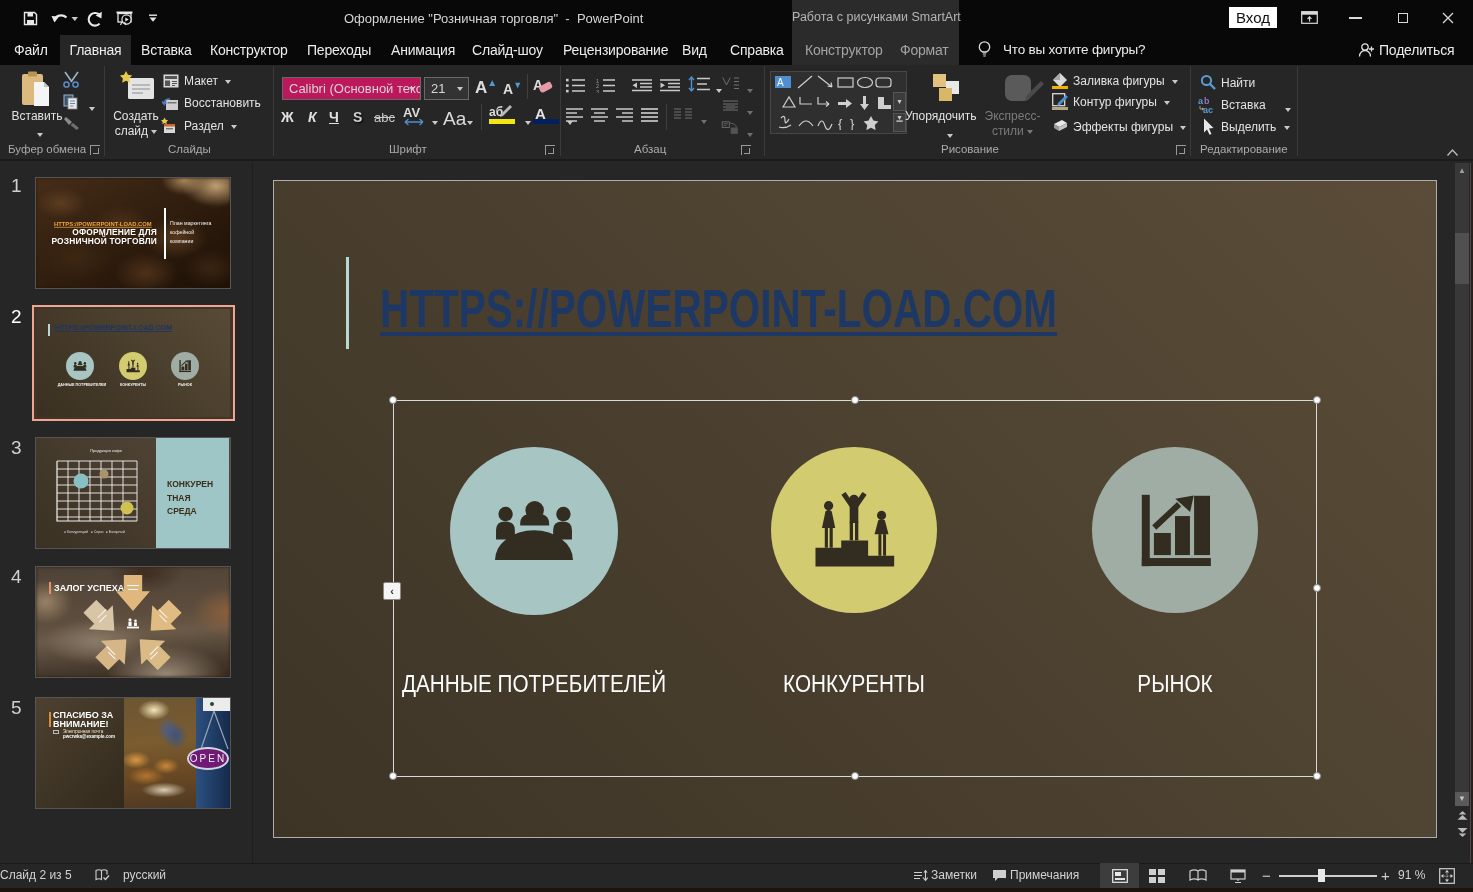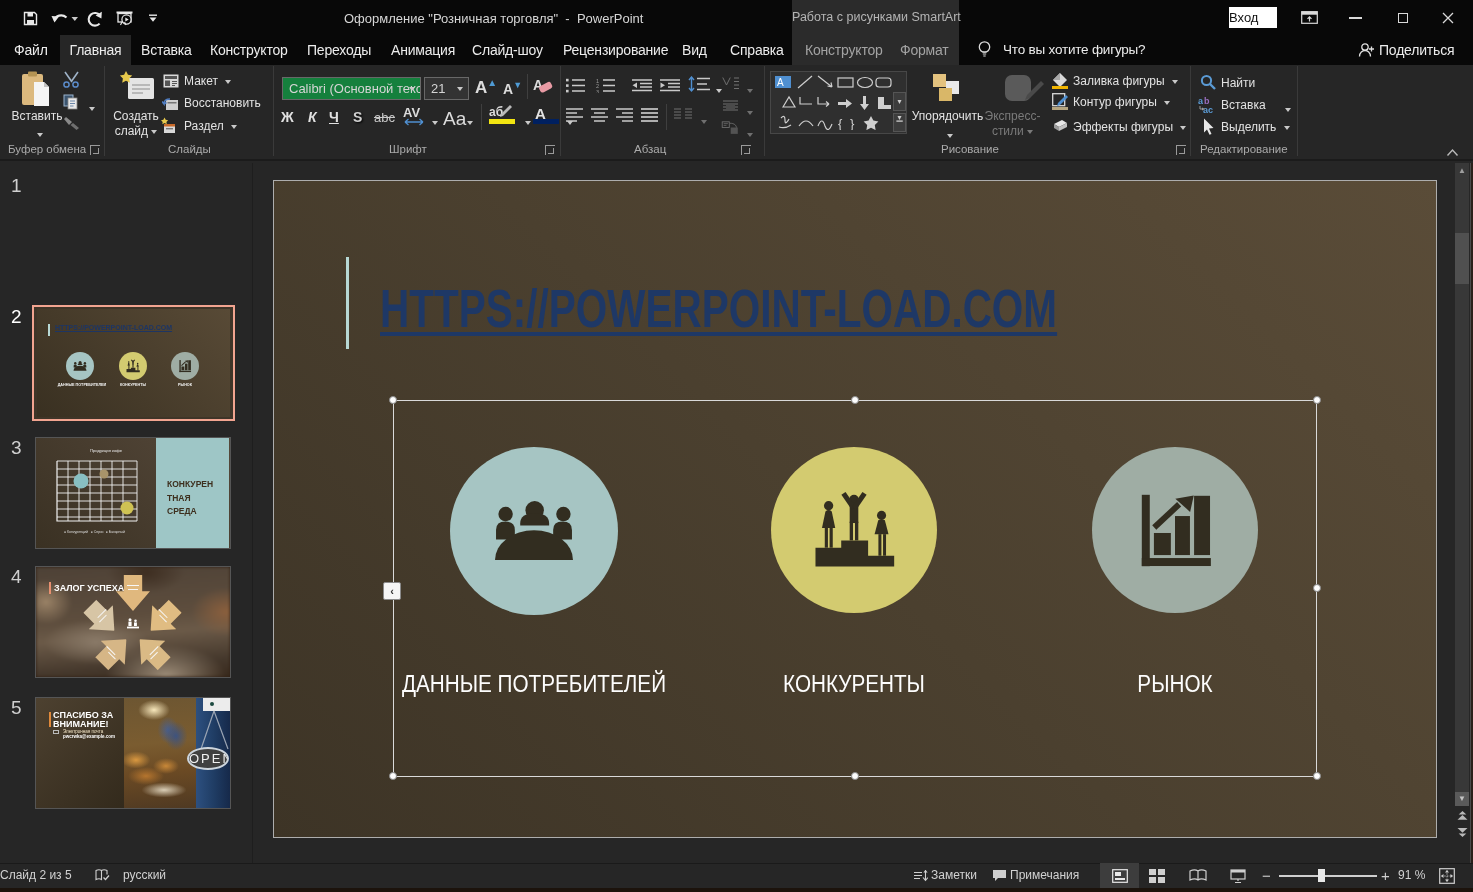--- a/index.html
+++ b/index.html
@@ -6,21 +6,21 @@
 .abs{position:absolute}
 #win{position:relative;width:1473px;height:892px;background:#262626}
 
 #titlebar{position:absolute;left:0;top:0;width:1473px;height:35px;background:#080808}
 #tabrow{position:absolute;z-index:0;left:0;top:35px;width:1473px;height:30px;background:#080808}
 #ribbon{position:absolute;left:0;top:65px;width:1473px;height:96px;background:#262626;border-bottom:2px solid #1b1b1b}
 .ttl{position:absolute;color:#d6d6d6;font-size:14px;white-space:nowrap}
 .ctx{position:absolute;background:#2b2b2b}
 .tab{position:absolute;top:35px;height:30px;line-height:30px;color:#ececec;font-size:14px;letter-spacing:-0.2px;white-space:nowrap}
 .tabg{color:#a3a3a3}
-.vhbtn{position:absolute;background:#fff;color:#111;font-size:13px;text-align:left}
+.vhbtn{position:absolute;background:#fff;color:#111;font-size:15px;text-align:center}
 
 .grplabel{position:absolute;color:#ababab;font-size:11.5px;white-space:nowrap}
 .gsep{position:absolute;top:66px;width:1px;height:90px;background:#3a3a3a}
 .rtext{position:absolute;color:#e2e2e2;font-size:12px;white-space:nowrap}
 .rgray{color:#7a7a7a}
 .dd{display:inline-block;width:0;height:0;border-left:3.5px solid transparent;border-right:3.5px solid transparent;border-top:4px solid #c9c9c9;vertical-align:middle;margin-left:4px}
 .launcher{position:absolute;width:10px;height:10px;border-left:1px solid #9a9a9a;border-top:1px solid #9a9a9a}
 .launcher:after{content:"";position:absolute;right:1px;bottom:1px;width:5px;height:5px;border-right:1.5px solid #9a9a9a;border-bottom:1.5px solid #9a9a9a}
 
 #panel{position:absolute;left:0;top:163px;width:253px;height:700px;background:#262626;border-right:1px solid #1e1e1e}
@@ -158,21 +158,21 @@
  <svg class="abs" style="left:161px;top:117px" width="17" height="17" viewBox="0 0 17 17">
         <path d="M2 0.5 l1.2 2.2 2.4 0.5 -1.7 1.7 0.4 2.4 -2.3-1.2 -2.2 1.2 0.4-2.4 -1.7-1.7 2.4-0.5z" fill="#e7c94c" transform="translate(1.5,0)"></path>
         <rect x="3" y="7" width="11" height="9" fill="#d9d9d9"></rect>
         <rect x="3" y="7" width="11" height="2.5" fill="#c96a2a"></rect>
         <rect x="5" y="11" width="7" height="1.4" fill="#777"></rect>
       </svg>
  <div class="rtext" style="left:184px;top:119px">Раздел <span class="dd"></span></div>
  <div class="grplabel" style="left:168px;top:143px">Слайды</div>
  <div class="gsep" style="left:273px"></div>
 
- <div class="abs" style="left:282px;top:77px;width:139px;height:23px;background:#15803d;border:1px solid #686868;color:#d5d5d5;font-size:13px;line-height:21px;padding-left:6px;white-space:nowrap;overflow:hidden">Calibri (Основной текс<span class="dd" style="position:absolute;right:5px;top:9px"></span></div>
+ <div class="abs" style="left:282px;top:77px;width:139px;height:23px;background:#be185d;border:1px solid #686868;color:#d5d5d5;font-size:13px;line-height:21px;padding-left:6px;white-space:nowrap;overflow:hidden">Calibri (Основной текс<span class="dd" style="position:absolute;right:5px;top:9px"></span></div>
  <div class="abs" style="left:424px;top:77px;width:45px;height:23px;background:#333333;border:1px solid #686868;color:#d5d5d5;font-size:13px;line-height:21px;padding-left:6px">21<span class="dd" style="position:absolute;right:5px;top:9px"></span></div>
  <div class="abs" style="left:475px;top:77px;color:#dcdcdc;font-size:17px;font-weight:bold">A<span style="color:#4f9bd5;font-size:10px;vertical-align:7px">▲</span></div>
  <div class="abs" style="left:503px;top:80px;color:#dcdcdc;font-size:14px;font-weight:bold">A<span style="color:#4f9bd5;font-size:9px;vertical-align:6px">▼</span></div>
  <div class="abs" style="left:527px;top:74px;width:1px;height:25px;background:#3f3f3f"></div>
  <div class="abs" style="left:533px;top:77px;color:#dcdcdc;font-size:14px;font-weight:bold">A</div>
  <svg class="abs" style="left:537px;top:79px" width="16" height="14" viewBox="0 0 16 14">
         <rect x="2" y="5" width="13" height="7" rx="2.5" fill="#e89aa4" transform="rotate(-28 8 8)"></rect>
       </svg>
  <div class="abs" style="left:281px;top:109px;color:#e0e0e0;font-size:14px;font-weight:bold">Ж</div>
  <div class="abs" style="left:308px;top:109px;color:#e0e0e0;font-size:14px;font-style:italic;font-weight:bold">К</div>
@@ -310,21 +310,21 @@
    <path d="M97 41 l2.4 4.6 5 0.9 -3.6 3.6 0.8 5 -4.6-2.4 -4.6 2.4 0.8-5 -3.6-3.6 5-0.9z" fill="#cfcfcf" stroke="none"></path>
   </g>
       </svg>
  <div class="abs" style="left:893px;top:92px;width:13px;height:19px;background:#3c3c3c;border:1px solid #555;color:#ccc;font-size:8px;text-align:center;line-height:18px">▾</div>
  <div class="abs" style="left:893px;top:113px;width:13px;height:19px;background:#3c3c3c;border:1px solid #555;color:#ccc;font-size:8px;text-align:center;line-height:8px">▾<br>▔</div>
  <svg class="abs" style="left:930px;top:72px" width="32" height="30" viewBox="0 0 32 30">
         <rect x="3" y="2" width="13" height="13" fill="#e3c27e"></rect>
         <rect x="16" y="9" width="13" height="13" fill="#e8e8e8"></rect>
         <rect x="9" y="16" width="13" height="13" fill="#d9b768"></rect>
       </svg>
- <div class="rtext" style="left:905px;top:109px;width:85px;text-align:center">Упорядочить</div>
+ <div class="rtext" style="left:905px;top:109px;width:85px;text-align:left">Упорядочить</div>
  <div class="abs" style="left:943px;top:126px"><span class="dd"></span></div>
  <svg class="abs" style="left:1003px;top:73px" width="42" height="30" viewBox="0 0 42 30" opacity="0.5">
         <rect x="2" y="2" width="26" height="26" rx="7" fill="#8e8e8e"></rect>
         <path d="M24 22 L38 8 l3 3 -14 14 -5 2z" fill="#6f6f6f"></path>
       </svg>
  <div class="rtext rgray" style="left:980px;top:109px;width:65px;text-align:center">Экспресс-</div>
  <div class="rtext rgray" style="left:980px;top:124px;width:65px;text-align:center">стили <span class="dd" style="border-top-color:#7a7a7a;margin-left:0"></span></div>
  <svg class="abs" style="left:1052px;top:72px" width="17" height="17" viewBox="0 0 17 17">
         <path d="M8 1 L15 8 L8 15 L1 8 Z" fill="#d9d9d9"></path>
         <path d="M8 1 l0 7 -7 0z" fill="#a9a9a9"></path>
@@ -366,20 +366,36 @@
       </svg>
  <div class="rtext" style="left:1221px;top:120px">Выделить <span class="dd"></span></div>
  <div class="grplabel" style="left:1200px;top:143px">Редактирование</div>
  <div class="gsep" style="left:1297px"></div>
  <svg class="abs" style="left:1446px;top:148px" width="13" height="9" viewBox="0 0 13 9">
         <path d="M1.5 7.5 L6.5 2 L11.5 7.5" fill="none" stroke="#b9b9b9" stroke-width="1.4"></path>
       </svg>
 </div>
 <div id="panel">
  <div class="tnum" style="top:12px">1</div>
+ <div class="thumb" style="top:15px;overflow:hidden;background:#241709">
+  <div class="abs" style="width:194px;height:110px;background:
+    radial-gradient(ellipse 45px 28px at 180px 8px,#c2a072,transparent 75%),
+    radial-gradient(ellipse 30px 20px at 148px 2px,#a8865a,transparent 75%),
+    radial-gradient(ellipse 35px 22px at 25px 25px,#5d3d20,transparent 70%),
+    radial-gradient(ellipse 40px 26px at 85px 45px,#4a2f17,transparent 70%),
+    radial-gradient(ellipse 45px 30px at 140px 60px,#56381d,transparent 70%),
+    radial-gradient(ellipse 50px 32px at 40px 80px,#3d2713,transparent 70%),
+    radial-gradient(ellipse 45px 30px at 110px 95px,#4e311a,transparent 70%),
+    radial-gradient(ellipse 40px 28px at 175px 90px,#3a2513,transparent 70%),
+    linear-gradient(150deg,#452d18,#2e1c0d 55%,#1d1006);filter:blur(1px)"></div>
+  <div class="abs" style="left:18px;top:43px;color:#f0a43a;font-size:8px;font-weight:bold;text-decoration:underline;white-space:nowrap;transform:scale(0.73);transform-origin:0 0">HTTPS://POWERPOINT-LOAD.COM</div>
+  <div class="abs" style="left:3px;top:50px;width:118px;text-align:right;color:#fff;font-size:8.4px;font-weight:bold;line-height:8.5px;letter-spacing:0.2px;white-space:nowrap">ОФОРМЛЕНИЕ ДЛЯ<br>РОЗНИЧНОЙ ТОРГОВЛИ</div>
+  <div class="abs" style="left:128px;top:30px;width:1.5px;height:51px;background:#fff"></div>
+  <div class="abs" style="left:134px;top:41px;width:52px;color:#f2f2f2;font-size:5.5px;line-height:9.5px;transform:scale(0.95);transform-origin:0 0">План маркетинга<br>кофейной<br>компании</div>
+ </div>
  <div class="tnum" style="top:143px;color:#fff">2</div>
  <div class="abs" style="left:32px;top:142px;width:203px;height:116px;border:2.5px solid #f2a490;background:#3f3528"></div>
  <div class="thumb" style="left:37px;top:146px;width:193px;height:108px;outline:none;background:linear-gradient(45deg,#393021,#584a36);overflow:hidden">
   <div class="abs" style="left:11px;top:15px;width:1.5px;height:12px;background:#b7d8d4"></div>
   <div class="abs" style="left:18px;top:15px;color:#1d3564;font-size:7px;font-weight:bold;text-decoration:underline;white-space:nowrap">HTTPS://POWERPOINT-LOAD.COM</div>
   <svg class="abs" style="left:29px;top:43px" width="28" height="28" viewBox="-50 -50 100 100">
           <circle r="50" fill="#a6c5c3"></circle>
           <g fill="#322d20">
             <circle cx="-16.9" cy="-10.1" r="4.3"></circle>
             <circle cx="0.4" cy="-12.3" r="5.5"></circle>
@@ -494,21 +510,21 @@
     radial-gradient(ellipse 18px 11px at 42px 68px,#c98838,transparent 72%),
     radial-gradient(ellipse 24px 12px at 22px 78px,#b5752e,transparent 75%),
     radial-gradient(ellipse 30px 10px at 40px 92px,#d9cdb5,transparent 75%),
     linear-gradient(175deg,#6d5632,#7a5c30 40%,#6b4a24 65%,#4d3822)"></div>
   <div class="abs" style="left:160px;top:0;width:34px;height:110px;background:linear-gradient(90deg,#2d5080,#1f3c63 55%,#16294a)"></div>
   <div class="abs" style="left:167px;top:0;width:27px;height:12.5px;background:#ececec"></div>
   <div class="abs" style="left:174px;top:3.5px;width:4px;height:4px;border-radius:50%;background:#1d4a40"></div>
   <svg class="abs" style="left:160px;top:11px" width="36" height="42" viewBox="0 0 36 42">
           <path d="M18 2 L5 40 M18 2 L32 40" stroke="#9aa4b3" stroke-width="1.2" fill="none"></path>
         </svg>
-  <div class="abs" style="left:151px;top:49px;width:42px;height:23px;border-radius:50%;background:#404040;border:2px solid #cdd5dd;color:#f0f0f0;font-size:13px;text-align:center;line-height:19px;letter-spacing:2px;overflow:hidden">OPEN</div>
+  <div class="abs" style="left:151px;top:49px;width:42px;height:23px;border-radius:50%;background:#701a75;border:2px solid #cdd5dd;color:#f0f0f0;font-size:10px;text-align:center;line-height:19px;letter-spacing:2px;overflow:hidden">OPEN</div>
  </div>
 </div>
 <div id="canvas">
  <div class="abs" style="left:1201px;top:0;width:14px;height:643px;background:#383838"></div>
  <div class="abs" style="left:1201px;top:1px;width:14px;height:13px;color:#9e9e9e;font-size:8px;text-align:center;line-height:13px">▲</div>
  <div class="abs" style="left:1201px;top:70px;width:14px;height:51px;background:#505050"></div>
  <div class="abs" style="left:1201px;top:629px;width:14px;height:14px;background:#5a5a5a;color:#c3c3c3;font-size:8px;text-align:center;line-height:13px">▼</div>
  <svg class="abs" style="left:1203px;top:648px" width="11" height="9" viewBox="0 0 11 9">
         <g fill="#b9b9b9">
           <path d="M5.5 0 L9.3 3.6 H1.7 z"></path>

